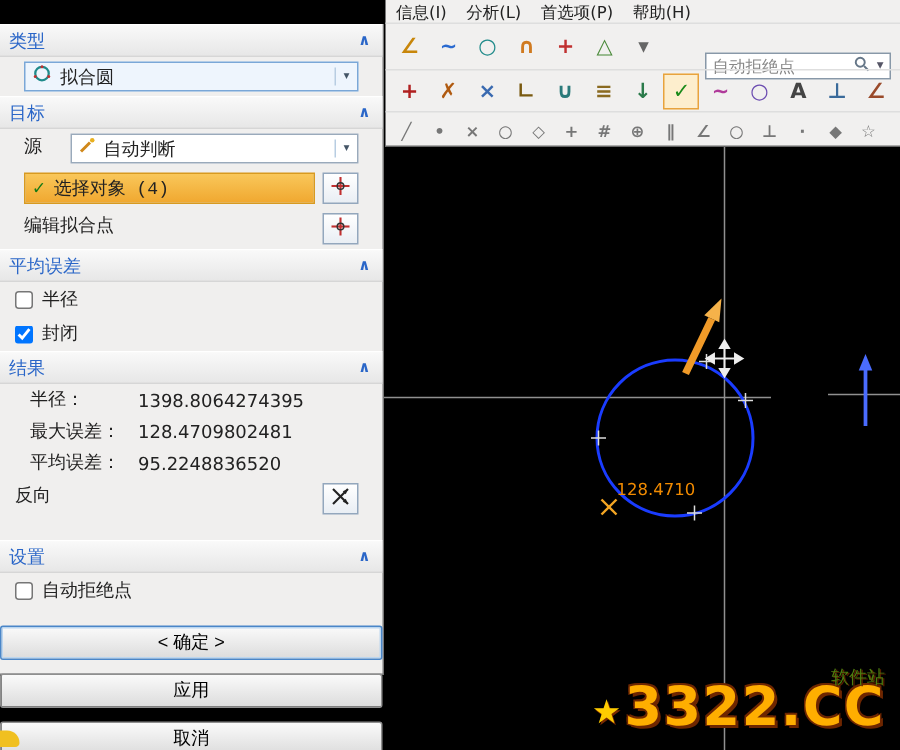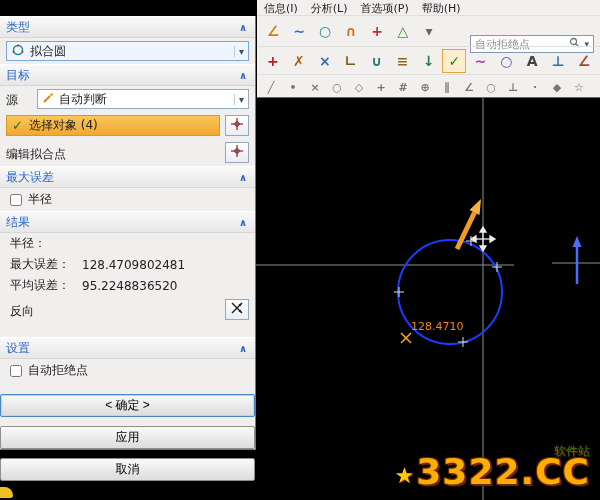--- a/index.html
+++ b/index.html
@@ -6,34 +6,34 @@
     font-family:"DejaVu Sans",sans-serif;font-size:12px;color:#222;}
   #viewport-svg{position:absolute;left:0;top:0;z-index:0;}
 
   
   #dialog{position:absolute;left:0;top:16px;width:256px;height:434px;background:#f0efee;
     z-index:2;border-right:1px solid #777;border-bottom:1px solid #777;box-sizing:border-box;}
   .sec-header{display:flex;justify-content:space-between;align-items:center;height:18px;
     padding:1px 8px 1px 6px;color:#2a66c8;background:linear-gradient(#f9f9f9,#e7e7e7);
     border-top:1px solid #fff;border-bottom:1px solid #d6d6d6;}
   .sec-header .chev{font-size:10px;font-weight:bold;color:#2a66c8;}
-  .row{display:flex;align-items:flex-end;padding:3px 6px;gap:5px;}
+  .row{display:flex;align-items:flex-start;padding:3px 16px;gap:5px;font-family:Liberation Mono, monospace;}
   .dd{flex:1;height:20px;background:#eef5fd;border:1px solid #7aa7d7;display:flex;
     align-items:center;gap:5px;padding:0 4px;box-sizing:border-box;}
   .dd .caret{margin-left:auto;border-left:1px solid #b8cde2;padding-left:4px;color:#456;font-size:10px;}
   .dd.plain{background:#fff;border-color:#9aaabb;}
   .label-cell{min-width:26px;}
   .orange-bar{flex:1;height:21px;background:linear-gradient(#f9c75a,#f0a830);
     border:1px solid #d89a20;display:flex;align-items:center;gap:6px;padding:0 5px;box-sizing:border-box;}
   .orange-bar .chk{color:#157a15;font-weight:bold;font-size:13px;}
   .sq-btn{width:24px;height:21px;background:linear-gradient(#fff,#e9eef4);border:1px solid #93a7bd;
     display:flex;align-items:center;justify-content:center;box-sizing:border-box;}
   .check-row{display:flex;align-items:center;gap:6px;padding:3px 10px;}
   .check-row input{width:12px;height:12px;margin:0;}
-  .res-row{display:flex;align-items:center;padding:2px 10px;}
+  .res-row{display:flex;align-items:center;padding:2px 20px;}
   .res-row .rl{width:72px;}
   .btn-row{display:flex;justify-content:center;gap:9px;margin-top:12px;flex-direction:column;}
   .btn{padding:2px 9px;background:linear-gradient(#fafafa,#dcdcdc);border:1px solid #8f8f8f;
     border-radius:2px;font-size:12px;}
   .btn.default{border-color:#4a86c8;box-shadow:0 0 0 1px #bcd6ef inset;}
   .spacer14{height:14px;}
 
   
   #topbar{position:absolute;left:257px;top:0;width:343px;height:98px;background:#f1f0ef;
     z-index:2;border-bottom:1px solid #666;box-sizing:border-box;}
@@ -174,34 +174,39 @@
     <span class="sq-btn">
         <span><svg width="14" height="14">
             <line x1="7" y1="1" x2="7" y2="13" stroke="#c03030" stroke-width="1.4"></line>
             <line x1="1" y1="7" x2="13" y2="7" stroke="#c03030" stroke-width="1.4"></line>
             <circle cx="7" cy="7" r="2.2" fill="none" stroke="#333" stroke-width="1"></circle>
           </svg></span>
       </span>
   </div>
 
   <div class="sec-header">
-    <span>最大误差</span>
+    <span>平均误差</span>
     <span class="chev">∧</span>
   </div>
   <div class="check-row">
     <input type="checkbox" style="">
     <span>半径</span>
   </div>
+  <div class="check-row">
+    <input type="checkbox" checked="" style="">
+    <span>封闭</span>
+  </div>
 
   <div class="sec-header">
     <span>结果</span>
     <span class="chev">∧</span>
   </div>
   <div class="res-row">
     <span class="rl">半径：</span>
+    <span>1398.8064274395</span>
   </div>
   <div class="res-row">
     <span class="rl">最大误差：</span>
     <span>128.4709802481</span>
   </div>
   <div class="res-row">
     <span class="rl">平均误差：</span>
     <span>95.2248836520</span>
   </div>
   <div class="row" style="padding-left:10px;">

